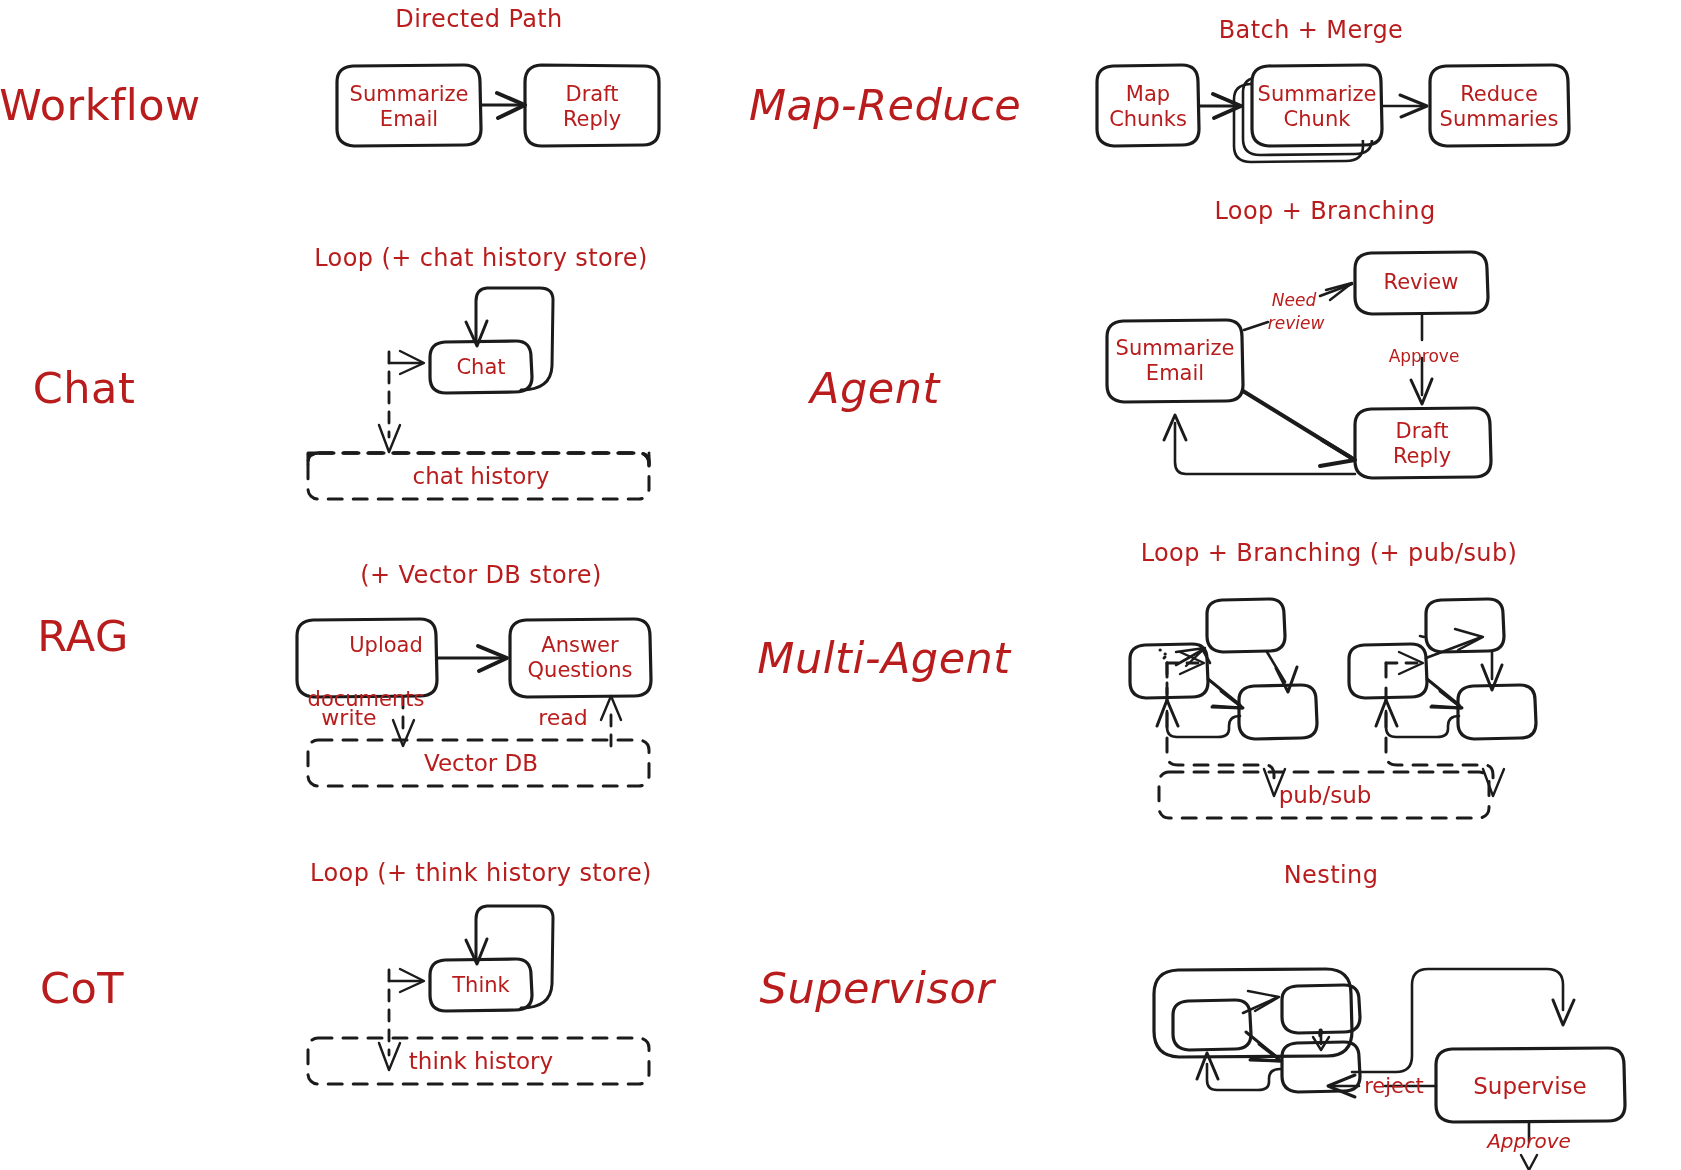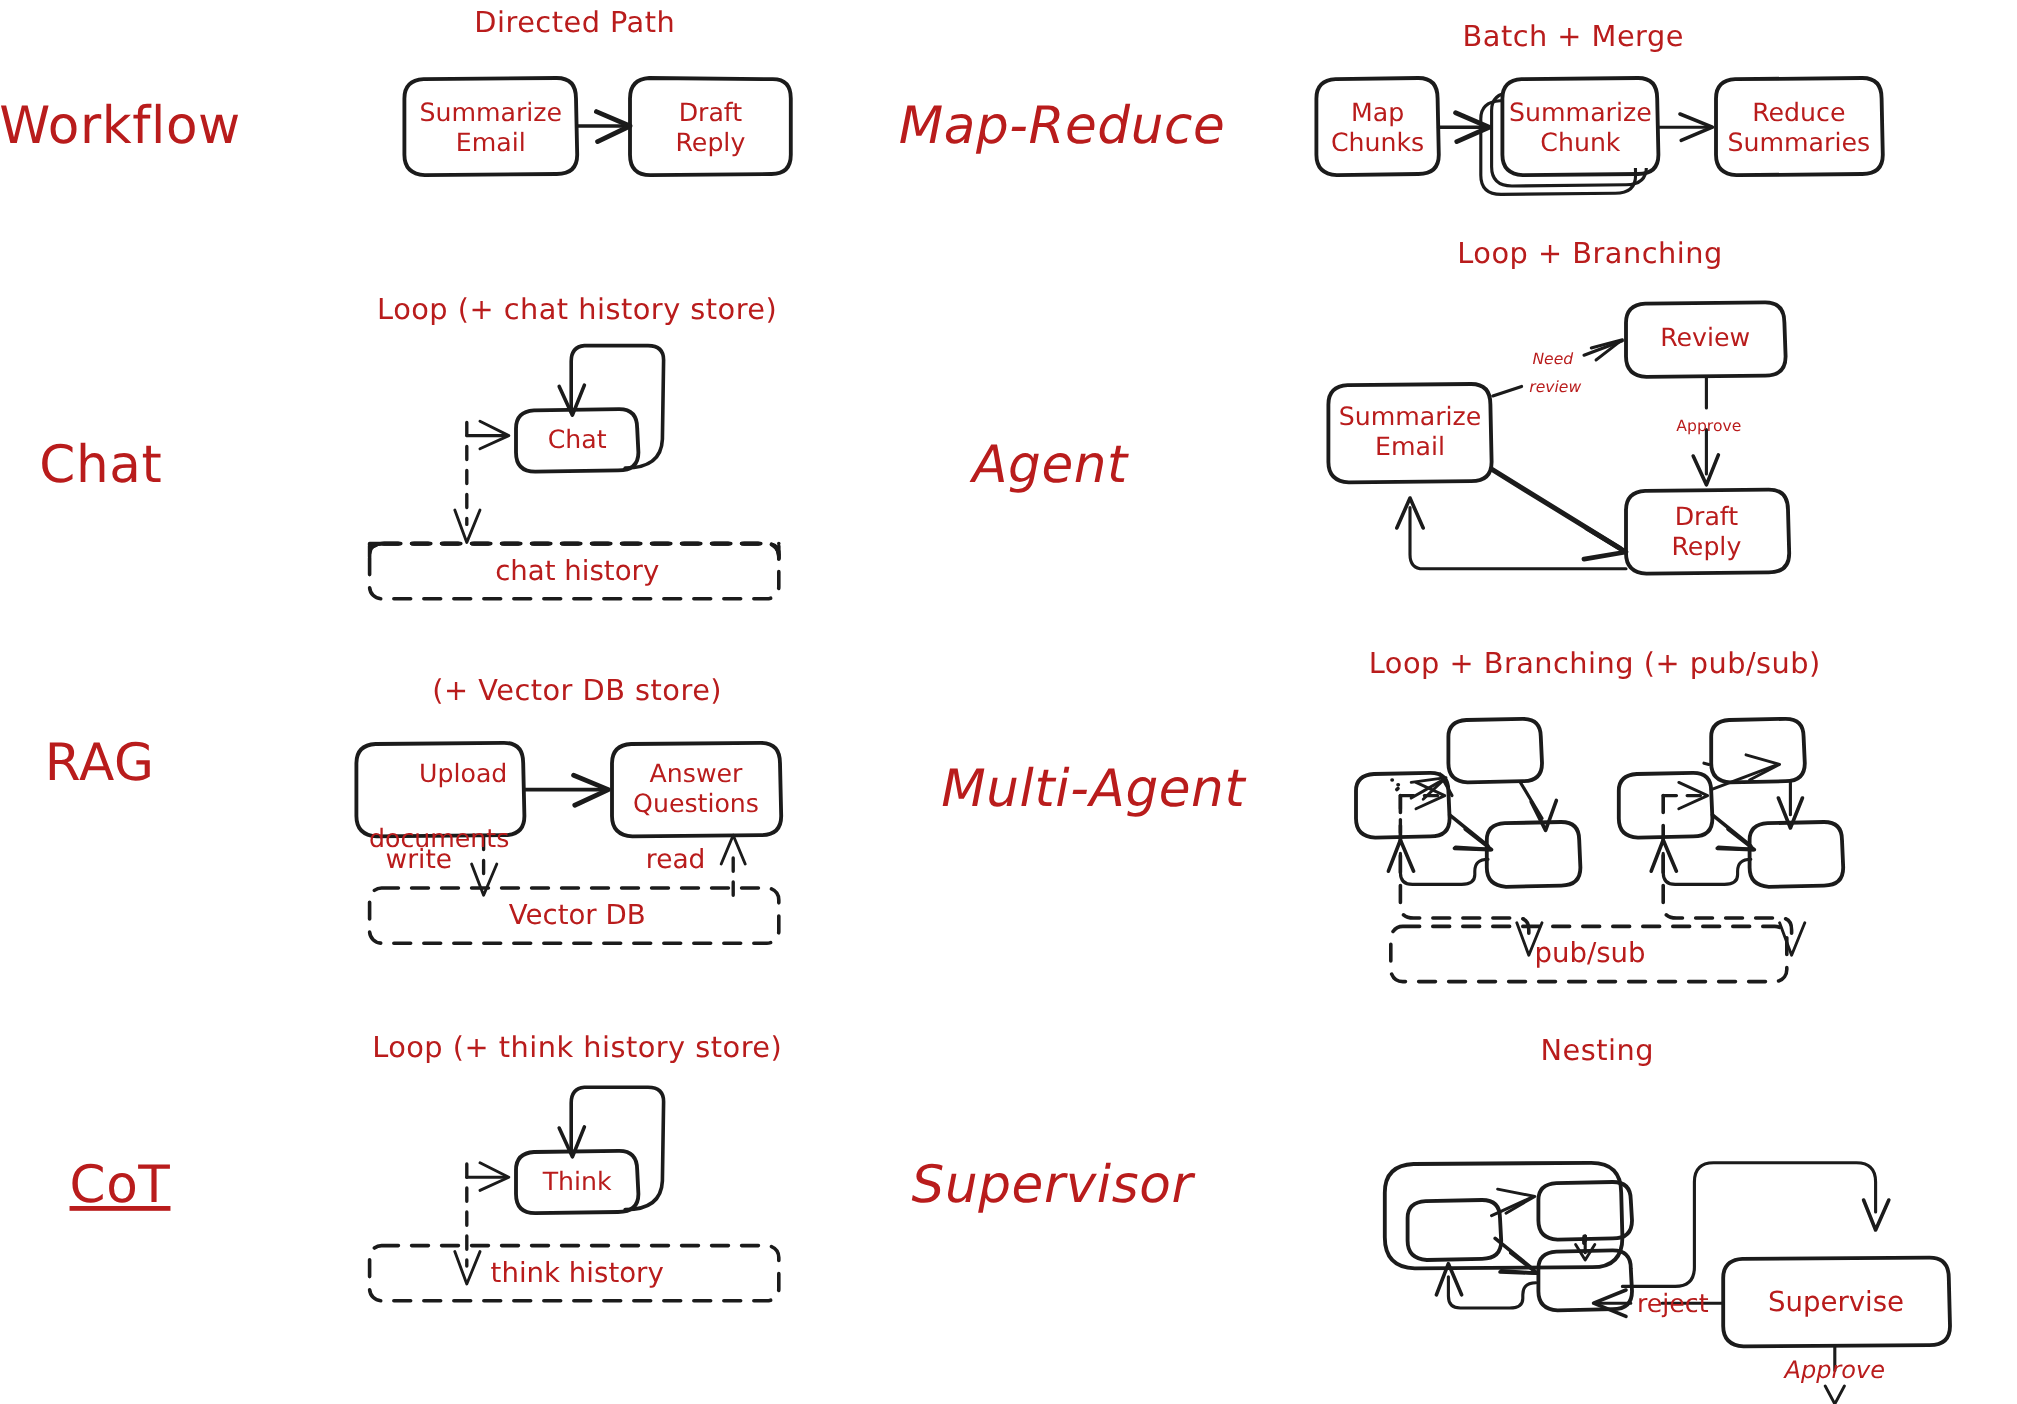--- a/index.html
+++ b/index.html
@@ -17,21 +17,21 @@
   .head{stroke-width:3.0;}
   .headfat{stroke-width:4.0;}
   .headthin{stroke-width:2.4;}
 
   .txt{position:absolute;color:#b91c1c;white-space:pre;}
   .rowlabel{font-size:43px;letter-spacing:0.5px;}
   .rowlabel.slant{font-style:italic;}
   .capt{font-size:24px;letter-spacing:0.4px;}
   .nodetxt{font-size:21px;line-height:25px;text-align:center;}
   .storetxt{font-size:23px;}
-  .edgelabel{font-size:13px;font-style:italic;}
+  .edgelabel{font-size:17px;font-style:italic;}
   .edgelabel.up{font-style:normal;}
   .ctr{transform:translate(-50%,-50%);text-align:center;}
 </style>
 </head>
 <body>
 
 <div id="stage">
 
   <svg class="layer" viewBox="0 0 1681 1170">
 
@@ -203,25 +203,25 @@
       <path class="ink head" d="M1355 1075 L1328 1086 L1355 1097"></path>
 
       <path class="ink edgethin" d="M1529 1122 L1529 1142"></path>
       <path class="ink headthin" d="M1521 1155 L1529 1170 L1537 1155"></path>
     </g>
   </svg>
 
   <div class="txt rowlabel ctr" style="left:100px;top:105px;">Workflow</div>
   <div class="txt rowlabel ctr" style="left:84px;top:388px;">Chat</div>
   <div class="txt rowlabel ctr" style="left:83px;top:636px;">RAG</div>
-  <div class="txt rowlabel ctr" style="left:100px;top:988px;text-decoration:underline;">CoT</div>
+  <div class="txt rowlabel ctr" style="left:82px;top:988px;">CoT</div>
 
   <div class="txt rowlabel slant ctr" style="left:885px;top:105px;">Map-Reduce</div>
   <div class="txt rowlabel slant ctr" style="left:875px;top:388px;">Agent</div>
-  <div class="txt rowlabel slant ctr" style="left:884px;top:658px;margin-left:27px;">Multi-Agent</div>
+  <div class="txt rowlabel slant ctr" style="left:884px;top:658px;">Multi-Agent</div>
   <div class="txt rowlabel slant ctr" style="left:877px;top:988px;">Supervisor</div>
 
   <div class="txt capt ctr" style="left:479px;top:19px;">Directed Path</div>
   <div class="txt capt ctr" style="left:1311px;top:30px;">Batch + Merge</div>
   <div class="txt capt ctr" style="left:481px;top:258px;">Loop (+ chat history store)</div>
   <div class="txt capt ctr" style="left:1325px;top:211px;">Loop + Branching</div>
   <div class="txt capt ctr" style="left:481px;top:575px;">(+ Vector DB store)</div>
   <div class="txt capt ctr" style="left:1329px;top:553px;text-align:center;">Loop + Branching (+ pub/sub)</div>
   <div class="txt capt ctr" style="left:481px;top:873px;">Loop (+ think history store)</div>
   <div class="txt capt ctr" style="left:1331px;top:875px;">Nesting</div>

